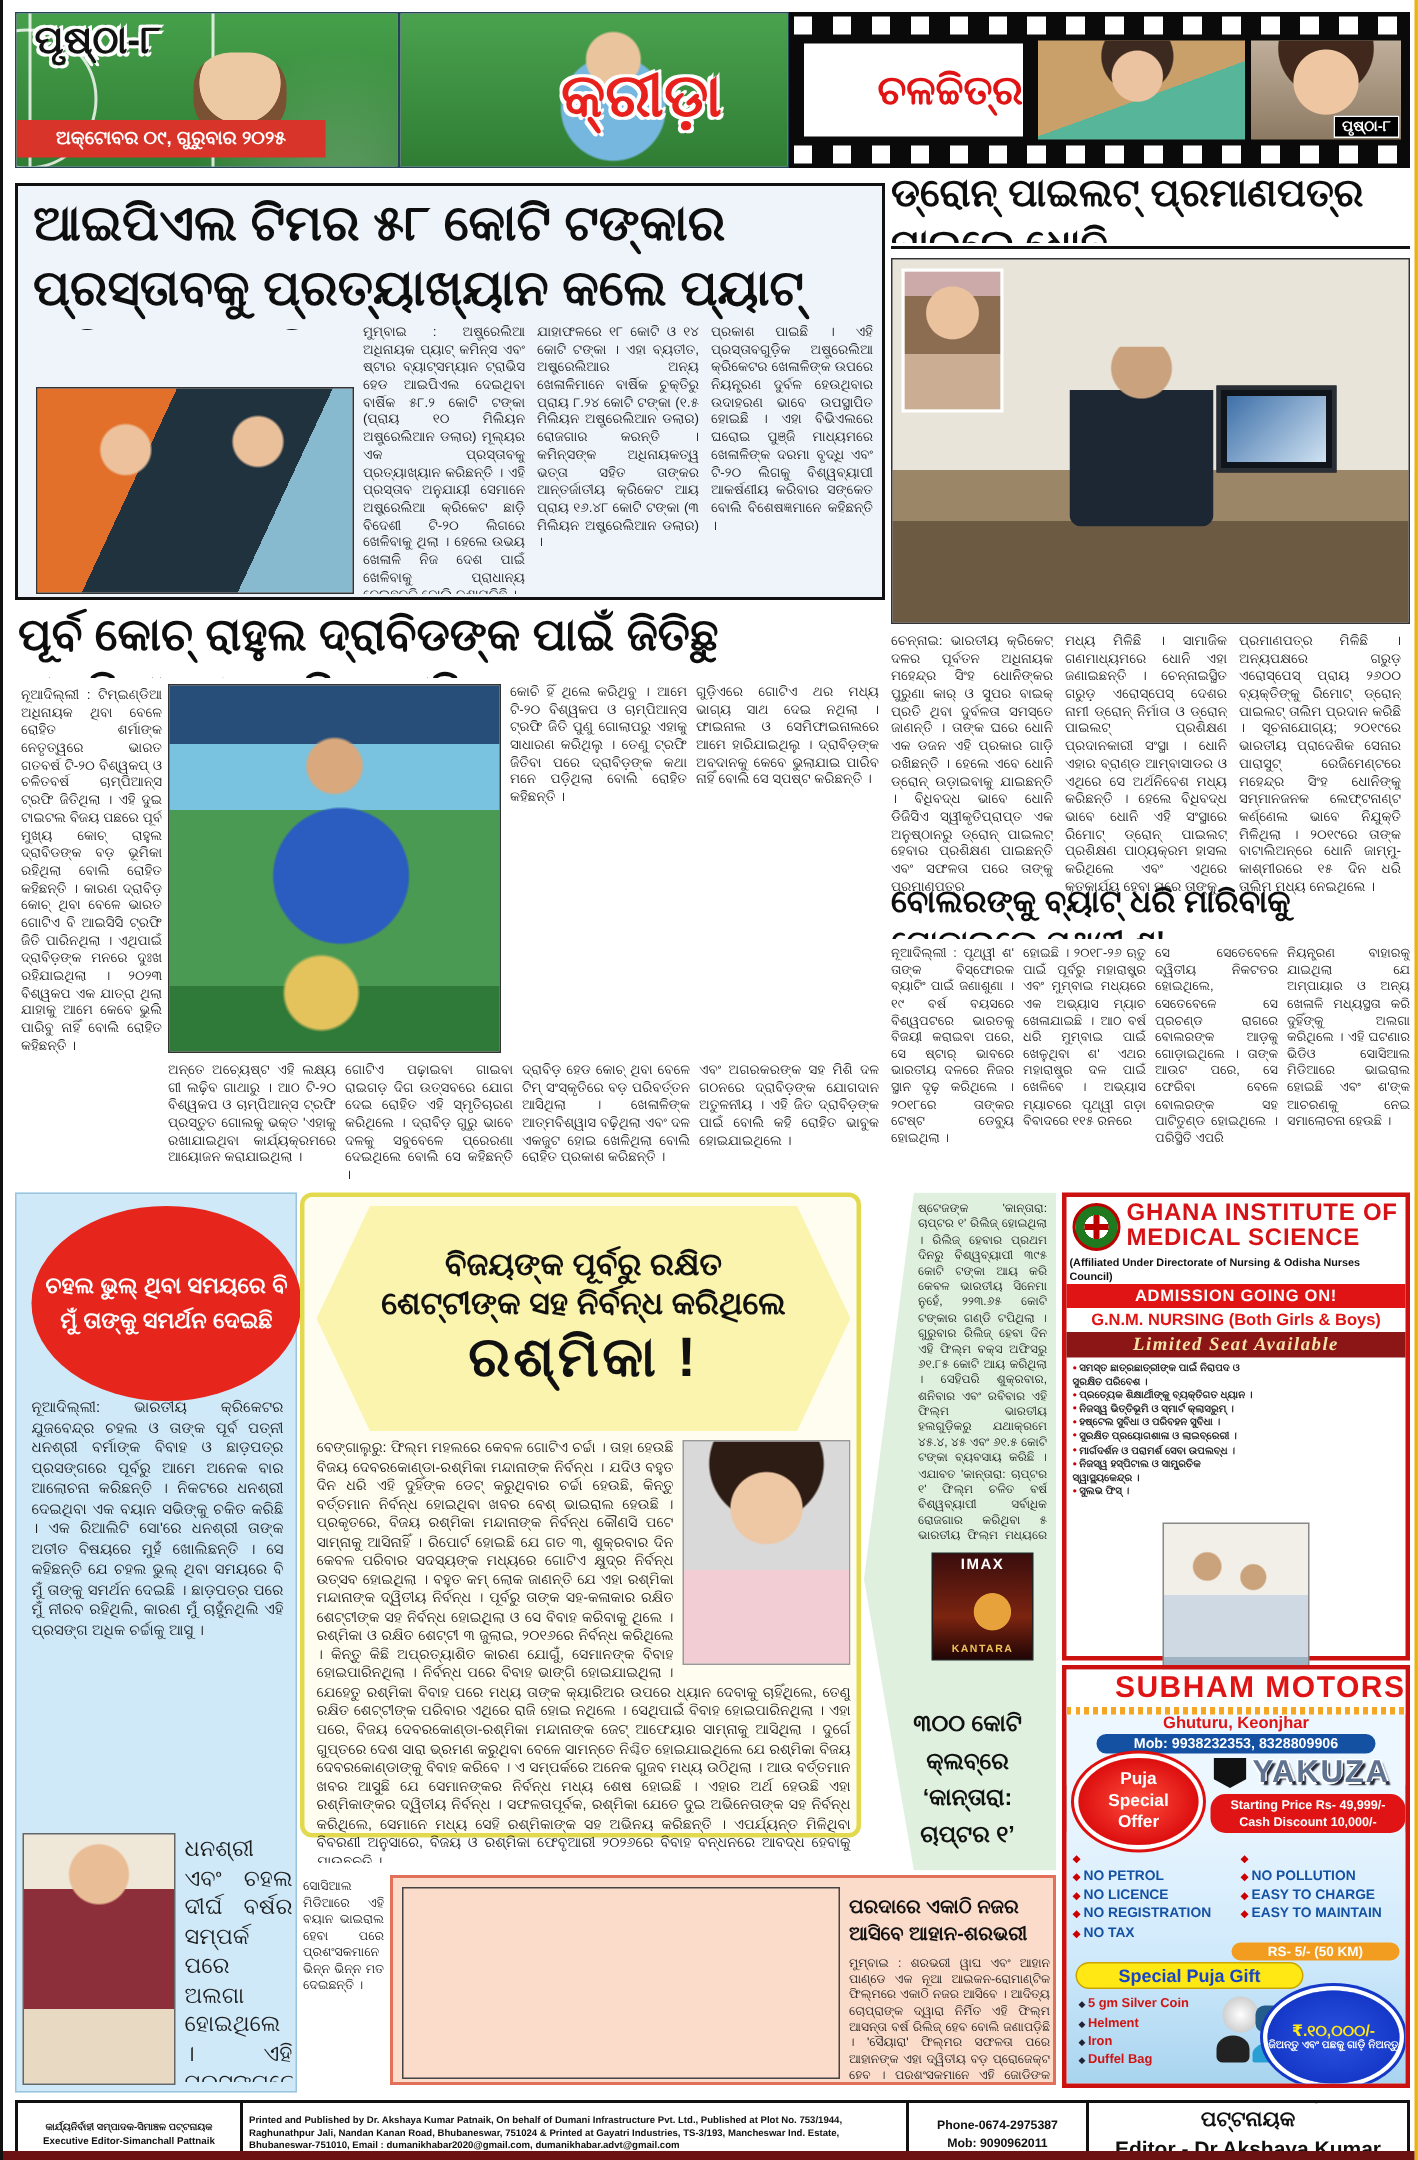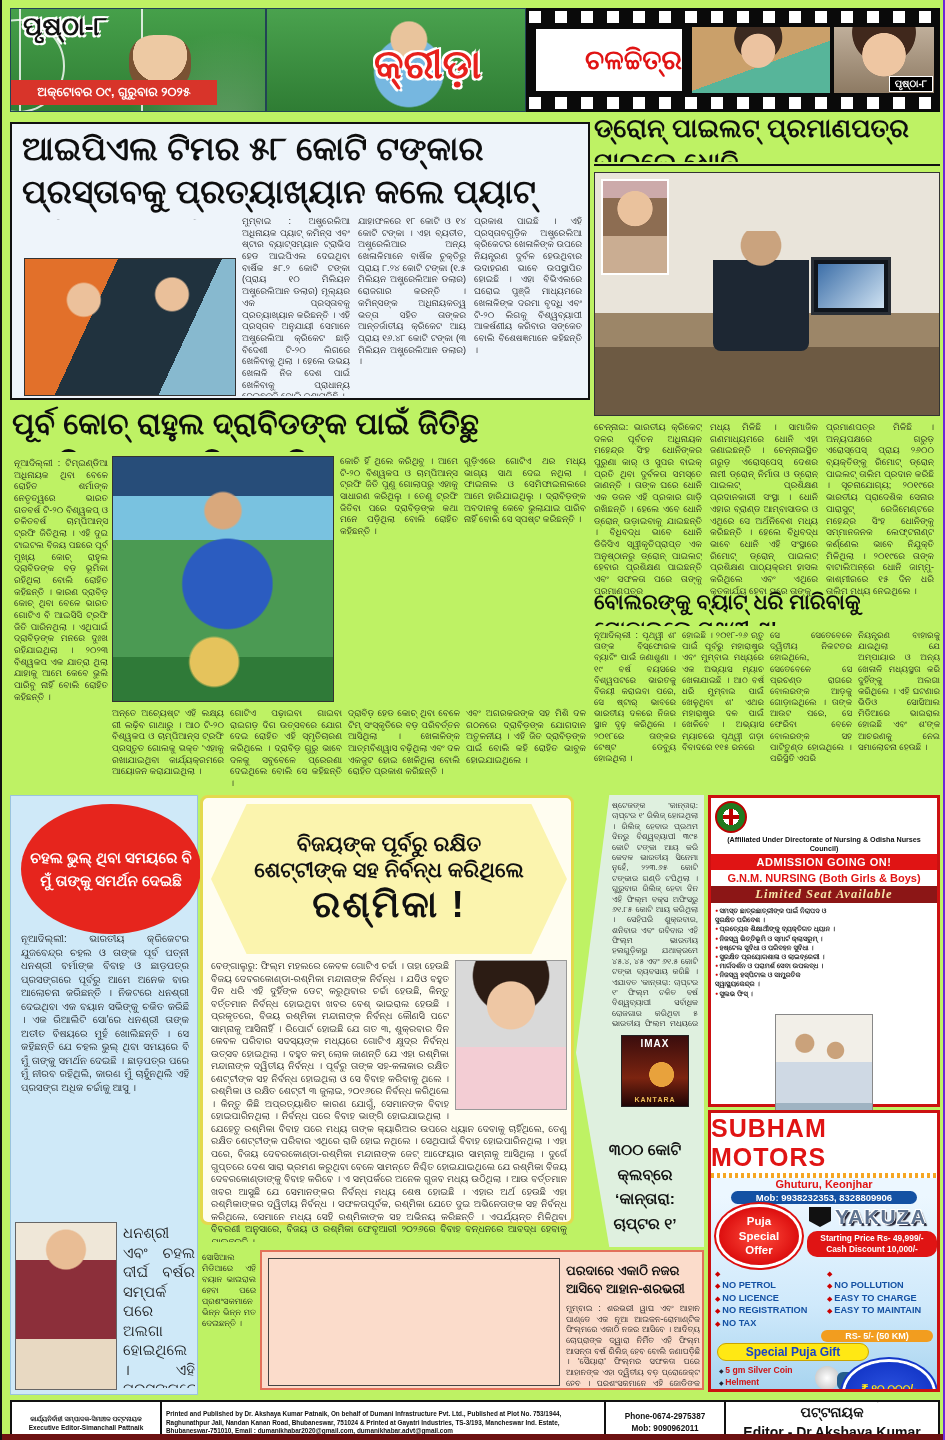--- a/index.html
+++ b/index.html
@@ -1,18 +1,18 @@
 <!DOCTYPE html>
 <html><head>
 <meta charset="utf-8">
 <style>
   html,body{margin:0;padding:0;background:#888;}
-  #page{position:relative;width:945px;height:1440px;background:#bef264;margin:0 auto;
+  #page{position:relative;width:945px;height:1440px;background:#ffffff;margin:0 auto;
         font-family:"Liberation Sans","DejaVu Sans",sans-serif;overflow:hidden;
-        border-left:2px solid #111;border-right:2px solid #6d28d9;box-sizing:border-box;color:#111;}
+        border-left:2px solid #111;border-right:2px solid #eab308;box-sizing:border-box;color:#111;}
   .abs{position:absolute;box-sizing:border-box;}
   .just{text-align:justify;overflow:hidden;color:#1c1c1c;}
   
   .mast-left{left:8px;top:8px;width:256px;height:104px;background:
      radial-gradient(circle at 85% 120%,rgba(255,255,255,.25),transparent 40%),
      linear-gradient(180deg,#46a04a,#2f7d34);border:1px solid #245;overflow:hidden;}
   .field-line{position:absolute;border:2px solid rgba(255,255,255,.8);}
   .mast-pagelabel{position:absolute;top:2px;left:12px;font-size:26px;font-weight:bold;color:#111;
      text-shadow:-2px -2px 0 #fff,2px -2px 0 #fff,-2px 2px 0 #fff,2px 2px 0 #fff;}
   .mast-date{position:absolute;left:0;bottom:6px;width:206px;height:25px;background:#d8342a;
@@ -113,39 +113,39 @@
   .ah-head{position:absolute;left:304px;top:10px;width:134px;font-size:13px;font-weight:bold;line-height:1.35;}
   .ah-body{position:absolute;left:304px;top:52px;width:134px;height:82px;font-size:8.2px;line-height:1.3;}
   
   .ghana{left:706px;top:795px;width:232px;height:312px;background:#fff;border:3px solid #cc1111;font-size:0;}
   .g-head{display:flex;align-items:center;gap:4px;padding:3px 4px 1px;}
   .g-logo{width:28px;height:28px;border-radius:50%;border:2px solid #b00;flex:0 0 auto;background:
      linear-gradient(#b00 0 0) center/16px 4px no-repeat,
      linear-gradient(#b00 0 0) center/4px 16px no-repeat,
      radial-gradient(circle,#fff 0 40%,#1f7a1f 41%);}
   .g-title{color:#d61216;font-size:16px;font-weight:bold;line-height:1.05;letter-spacing:.5px;}
-  .g-affil{font-size:7.2px;font-weight:bold;text-align:center;padding:1px 2px;}
+  .g-affil{font-size:7.2px;font-weight:bold;text-align:left;padding:1px 2px;}
   .g-band{background:#e01414;color:#fff;font-weight:bold;font-size:11px;text-align:center;padding:2px 0;letter-spacing:.5px;}
   .g-gnm{color:#e01414;font-weight:bold;font-size:11px;text-align:center;padding:2px 0;}
   .g-maroon{background:#8c1616;color:#f7e4a8;font-family:"Liberation Serif",serif;font-style:italic;
      font-weight:bold;font-size:12.5px;text-align:center;padding:1px 0;letter-spacing:1px;}
   .g-mid{display:flex;padding:3px 4px 0;gap:16px;flex-direction:column;}
   .g-bullets{width:124px;font-size:6.8px;line-height:1.35;font-weight:bold;color:#222;}
   .g-bullets div:before{content:"● ";color:#c00;font-size:5px;vertical-align:1px;}
   .g-right{flex:1;text-align:center;}
   .g-tag{background:#2b6fb5;color:#ffe24a;font-size:6.6px;font-style:italic;border-radius:6px;margin:2px 2px 1px;padding:1px 0;}
   .g-hosp{color:#e0187d;font-size:15px;font-weight:bold;}
   .g-multi{font-size:7px;font-weight:bold;text-align:center;}
   .g-prof{font-size:6.6px;font-weight:bold;text-align:center;line-height:1.25;padding:0 4px;}
   .g-note{background:#d21212;color:#fff;font-size:6.5px;line-height:1.3;padding:3px 5px;text-align:center;margin-top:2px;}
   .g-addr{color:#e01414;font-weight:bold;font-size:8.4px;text-align:center;line-height:1.3;padding:2px 2px;}
   
   .subham{left:706px;top:1110px;width:232px;height:282px;border:3px solid #cc1111;overflow:hidden;
      background:linear-gradient(180deg,#ecf7ff 0 30%,#cfe9fb 70%,#a8d4ef);}
-  .s-title{background:#fff;color:#e01414;font-weight:bold;font-size:25px;text-align:left;letter-spacing:1px;padding:1px 0;}
+  .s-title{background:#fff;color:#e01414;font-weight:bold;font-size:20px;text-align:right;letter-spacing:1px;padding:1px 0;}
   .s-dots{height:5px;background:repeating-linear-gradient(90deg,#f5a623 0 3px,#fff 3px 6px);}
   .s-place{color:#e01414;font-weight:bold;font-size:11px;text-align:center;}
   .s-mob{background:#1451a3;color:#fff;font-weight:bold;font-size:9.5px;text-align:center;
      width:186px;margin:1px auto;border-radius:9px;padding:1px 0;}
   .s-row1{position:relative;height:62px;}
   .s-burst{position:absolute;left:8px;top:2px;width:80px;height:58px;background:radial-gradient(#ff4d3d,#dd0f0f 70%);
      border-radius:50%;color:#fff;font-weight:bold;font-size:11.5px;line-height:1.25;display:flex;align-items:center;
      justify-content:center;text-align:center;white-space:pre-line;box-shadow:0 0 0 3px #fff,0 0 0 5px #dd0f0f;}
   .s-yshield{position:absolute;left:98px;top:2px;width:22px;height:20px;background:#111;
      clip-path:polygon(0 0,100% 0,100% 70%,50% 100%,0 70%);}
@@ -275,20 +275,21 @@
 
   <div class="abs pink-box">
     <div class="abs ph-duo"></div>
     <div class="ah-head">ପରଦାରେ ଏକାଠି ନଜର ଆସିବେ ଆହାନ-ଶରଭରୀ</div>
     <div class="ah-body just">ମୁମ୍ବାଇ : ଶରଭରୀ ୱାଘ ଏବଂ ଆହାନ ପାଣ୍ଡେ ଏକ ନୂଆ ଆଇକନ-ରୋମାଣ୍ଟିକ ଫିଲ୍ମରେ ଏକାଠି ନଜର ଆସିବେ । ଆଦିତ୍ୟ ଚୋପ୍ରାଙ୍କ ଦ୍ୱାରା ନିର୍ମିତ ଏହି ଫିଲ୍ମ ଆସନ୍ତା ବର୍ଷ ରିଲିଜ୍ ହେବ ବୋଲି ଜଣାପଡ଼ିଛି । 'ସୈୟାରା' ଫିଲ୍ମର ସଫଳତା ପରେ ଆହାନଙ୍କ ଏହା ଦ୍ୱିତୀୟ ବଡ଼ ପ୍ରୋଜେକ୍ଟ ହେବ । ପ୍ରଶଂସକମାନେ ଏହି ଜୋଡ଼ିଙ୍କୁ ନେଇ ବେଶ୍ ଉତ୍ସାହିତ ଅଛନ୍ତି ।</div>
   </div>
 
   <div class="abs ghana">
     <div class="g-head">
       <div class="g-logo"></div>
+      <div class="g-title">GHANA INSTITUTE OF MEDICAL SCIENCE</div>
     </div>
     <div class="g-affil">(Affiliated Under Directorate of Nursing &amp; Odisha Nurses Council)</div>
     <div class="g-band">ADMISSION GOING ON!</div>
     <div class="g-gnm">G.N.M. NURSING (Both Girls &amp; Boys)</div>
     <div class="g-maroon">Limited Seat Available</div>
     <div class="g-mid">
       <div class="g-bullets">
         <div>ସମସ୍ତ ଛାତ୍ରଛାତ୍ରୀଙ୍କ ପାଇଁ ନିରାପଦ ଓ ସୁରକ୍ଷିତ ପରିବେଶ ।</div>
         <div>ପ୍ରତ୍ୟେକ ଶିକ୍ଷାର୍ଥୀଙ୍କୁ ବ୍ୟକ୍ତିଗତ ଧ୍ୟାନ ।</div>
         <div>ନିଜସ୍ୱ ଭିତ୍ତିଭୂମି ଓ ସ୍ମାର୍ଟ କ୍ଲାସରୁମ୍ ।</div>

